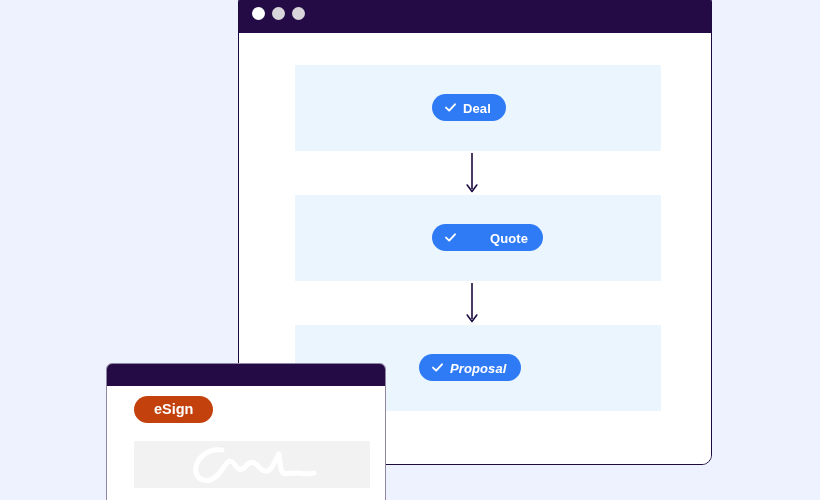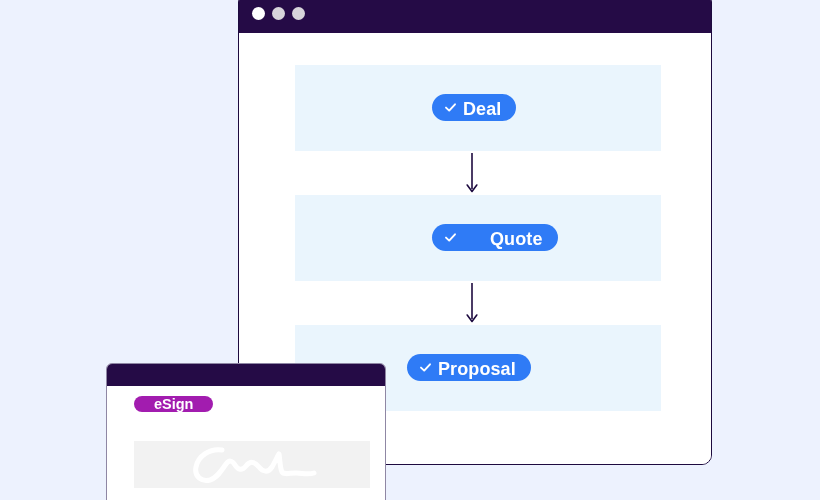--- a/index.html
+++ b/index.html
@@ -90,39 +90,39 @@
   .pill {
     position: absolute;
     display: inline-flex;
     align-items: center;
     gap: 6px;
     height: 27px;
     padding: 0 15px 0 12px;
     border-radius: 14px;
     background: #2f7bf6;
     color: #ffffff;
-    font-size: 18px;
+    font-size: 13px;
     font-weight: bold;
     letter-spacing: 0.1px;
     white-space: nowrap;
     box-sizing: border-box;
     line-height: 1;
   }
   .pill .chk {
     display: inline-block;
     width: 13px;
     height: 13px;
     flex: none;
   }
   .pill .chk svg { display: block; }
   .pill .lbl { display: inline-block; transform: translateY(0.5px); }
 
   .pill.p-deal     { left: 193px; top: 61px; }
   .pill.p-quote    { left: 193px; top: 191px; gap: 33px; }
-  .pill.p-proposal { left: 168px; top: 321px; }
+  .pill.p-proposal { left: 180px; top: 321px; font-style: italic; }
 
   .arrow {
     position: absolute;
     left: 225px;
     width: 16px;
     height: 44px;
   }
   .arrow.a1 { top: 120px; }
   .arrow.a2 { top: 250px; }
   .arrow svg { display: block; }
@@ -157,24 +157,24 @@
     background: #ffffff;
   }
 
   .pill-esign {
     position: absolute;
     left: 27px;
     top: 10px;
     display: inline-flex;
     align-items: center;
     justify-content: center;
-    height: 16px;
+    height: 27px;
     padding: 0 20px;
     border-radius: 15px;
-    background: #a21caf;
+    background: #c2410c;
     color: #ffffff;
     font-size: 14.5px;
     font-weight: bold;
     white-space: nowrap;
     box-sizing: border-box;
     line-height: 1;
   }
 
   .sig-box {
     position: absolute;

